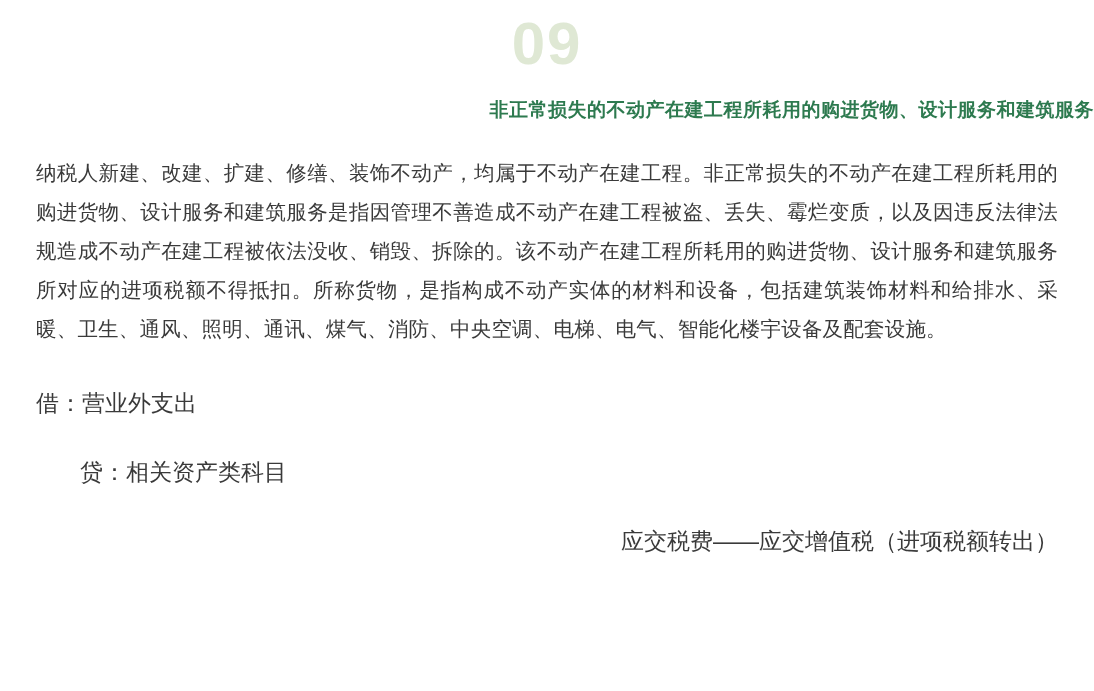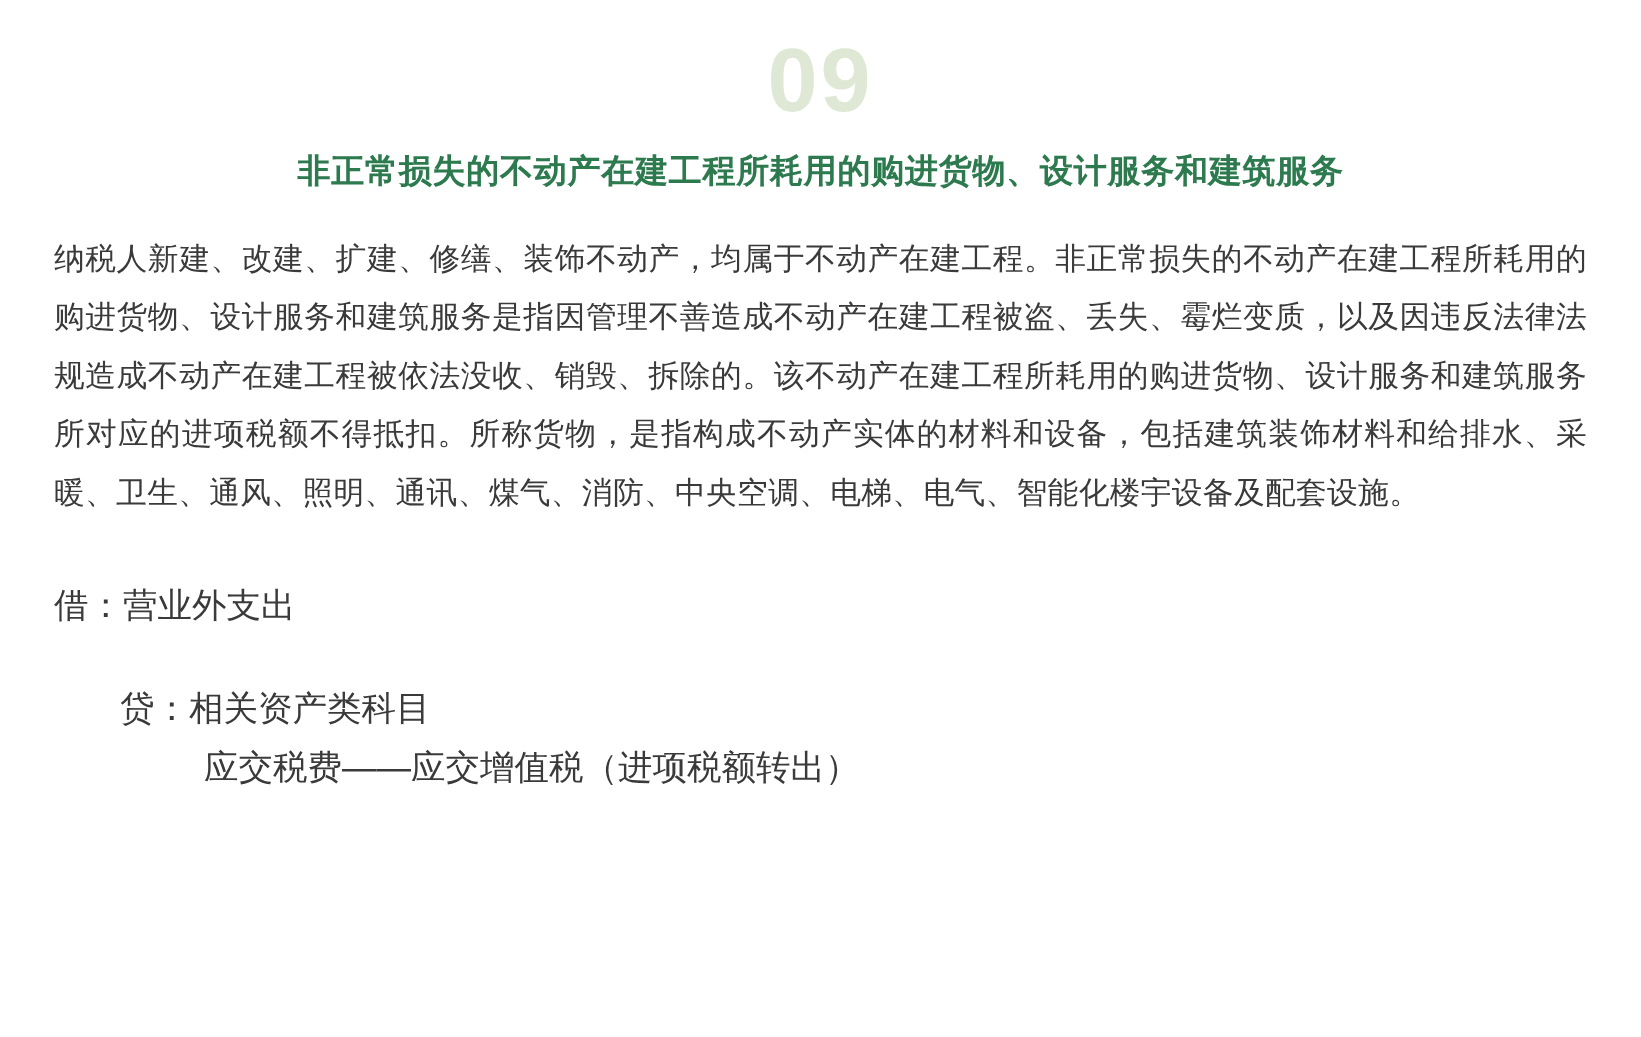--- a/index.html
+++ b/index.html
@@ -16,39 +16,39 @@
   }
   .page {
     position: relative;
     width: 1094px;
     height: 691px;
     box-sizing: border-box;
   }
   
   .section-number {
     position: absolute;
-    top: 24px;
+    top: 14px;
     left: 0;
     width: 100%;
     text-align: center;
     font-size: 60px;
     font-weight: bold;
     letter-spacing: 2px;
     color: #dfe8d4;
     line-height: 1;
     user-select: none;
   }
   
   .heading {
     position: absolute;
     top: 84px;
     left: 0;
     width: 100%;
-    text-align: center;
-    font-size: 22px;
+    text-align: right;
+    font-size: 19px;
     font-weight: bold;
     color: #2d7a4f;
     letter-spacing: 0.5px;
     line-height: 1.4;
   }
   .body-block {
     position: absolute;
     top: 155px;
     left: 36px;
     width: 1022px;
@@ -64,21 +64,21 @@
     font-family: Liberation Mono, monospace;
   }
   .entry {
     font-size: 23px;
     line-height: 39px;
     color: #3a3a3a;
     margin: 0;
   }
   .entry-1 { margin-top: 34px; padding-left: 0px; }
   .entry-2 { margin-top: 30px; padding-left: 44px; }
-  .entry-3 { padding-left: 100px; }
+  .entry-3 { margin-top: 30px; padding-left: 100px; text-align: right; }
 </style>
 </head>
 <body>
 
 <div class="page">
 
   <div class="section-number">09</div>
 
   <h1 class="heading">非正常损失的不动产在建工程所耗用的购进货物、设计服务和建筑服务</h1>
 

